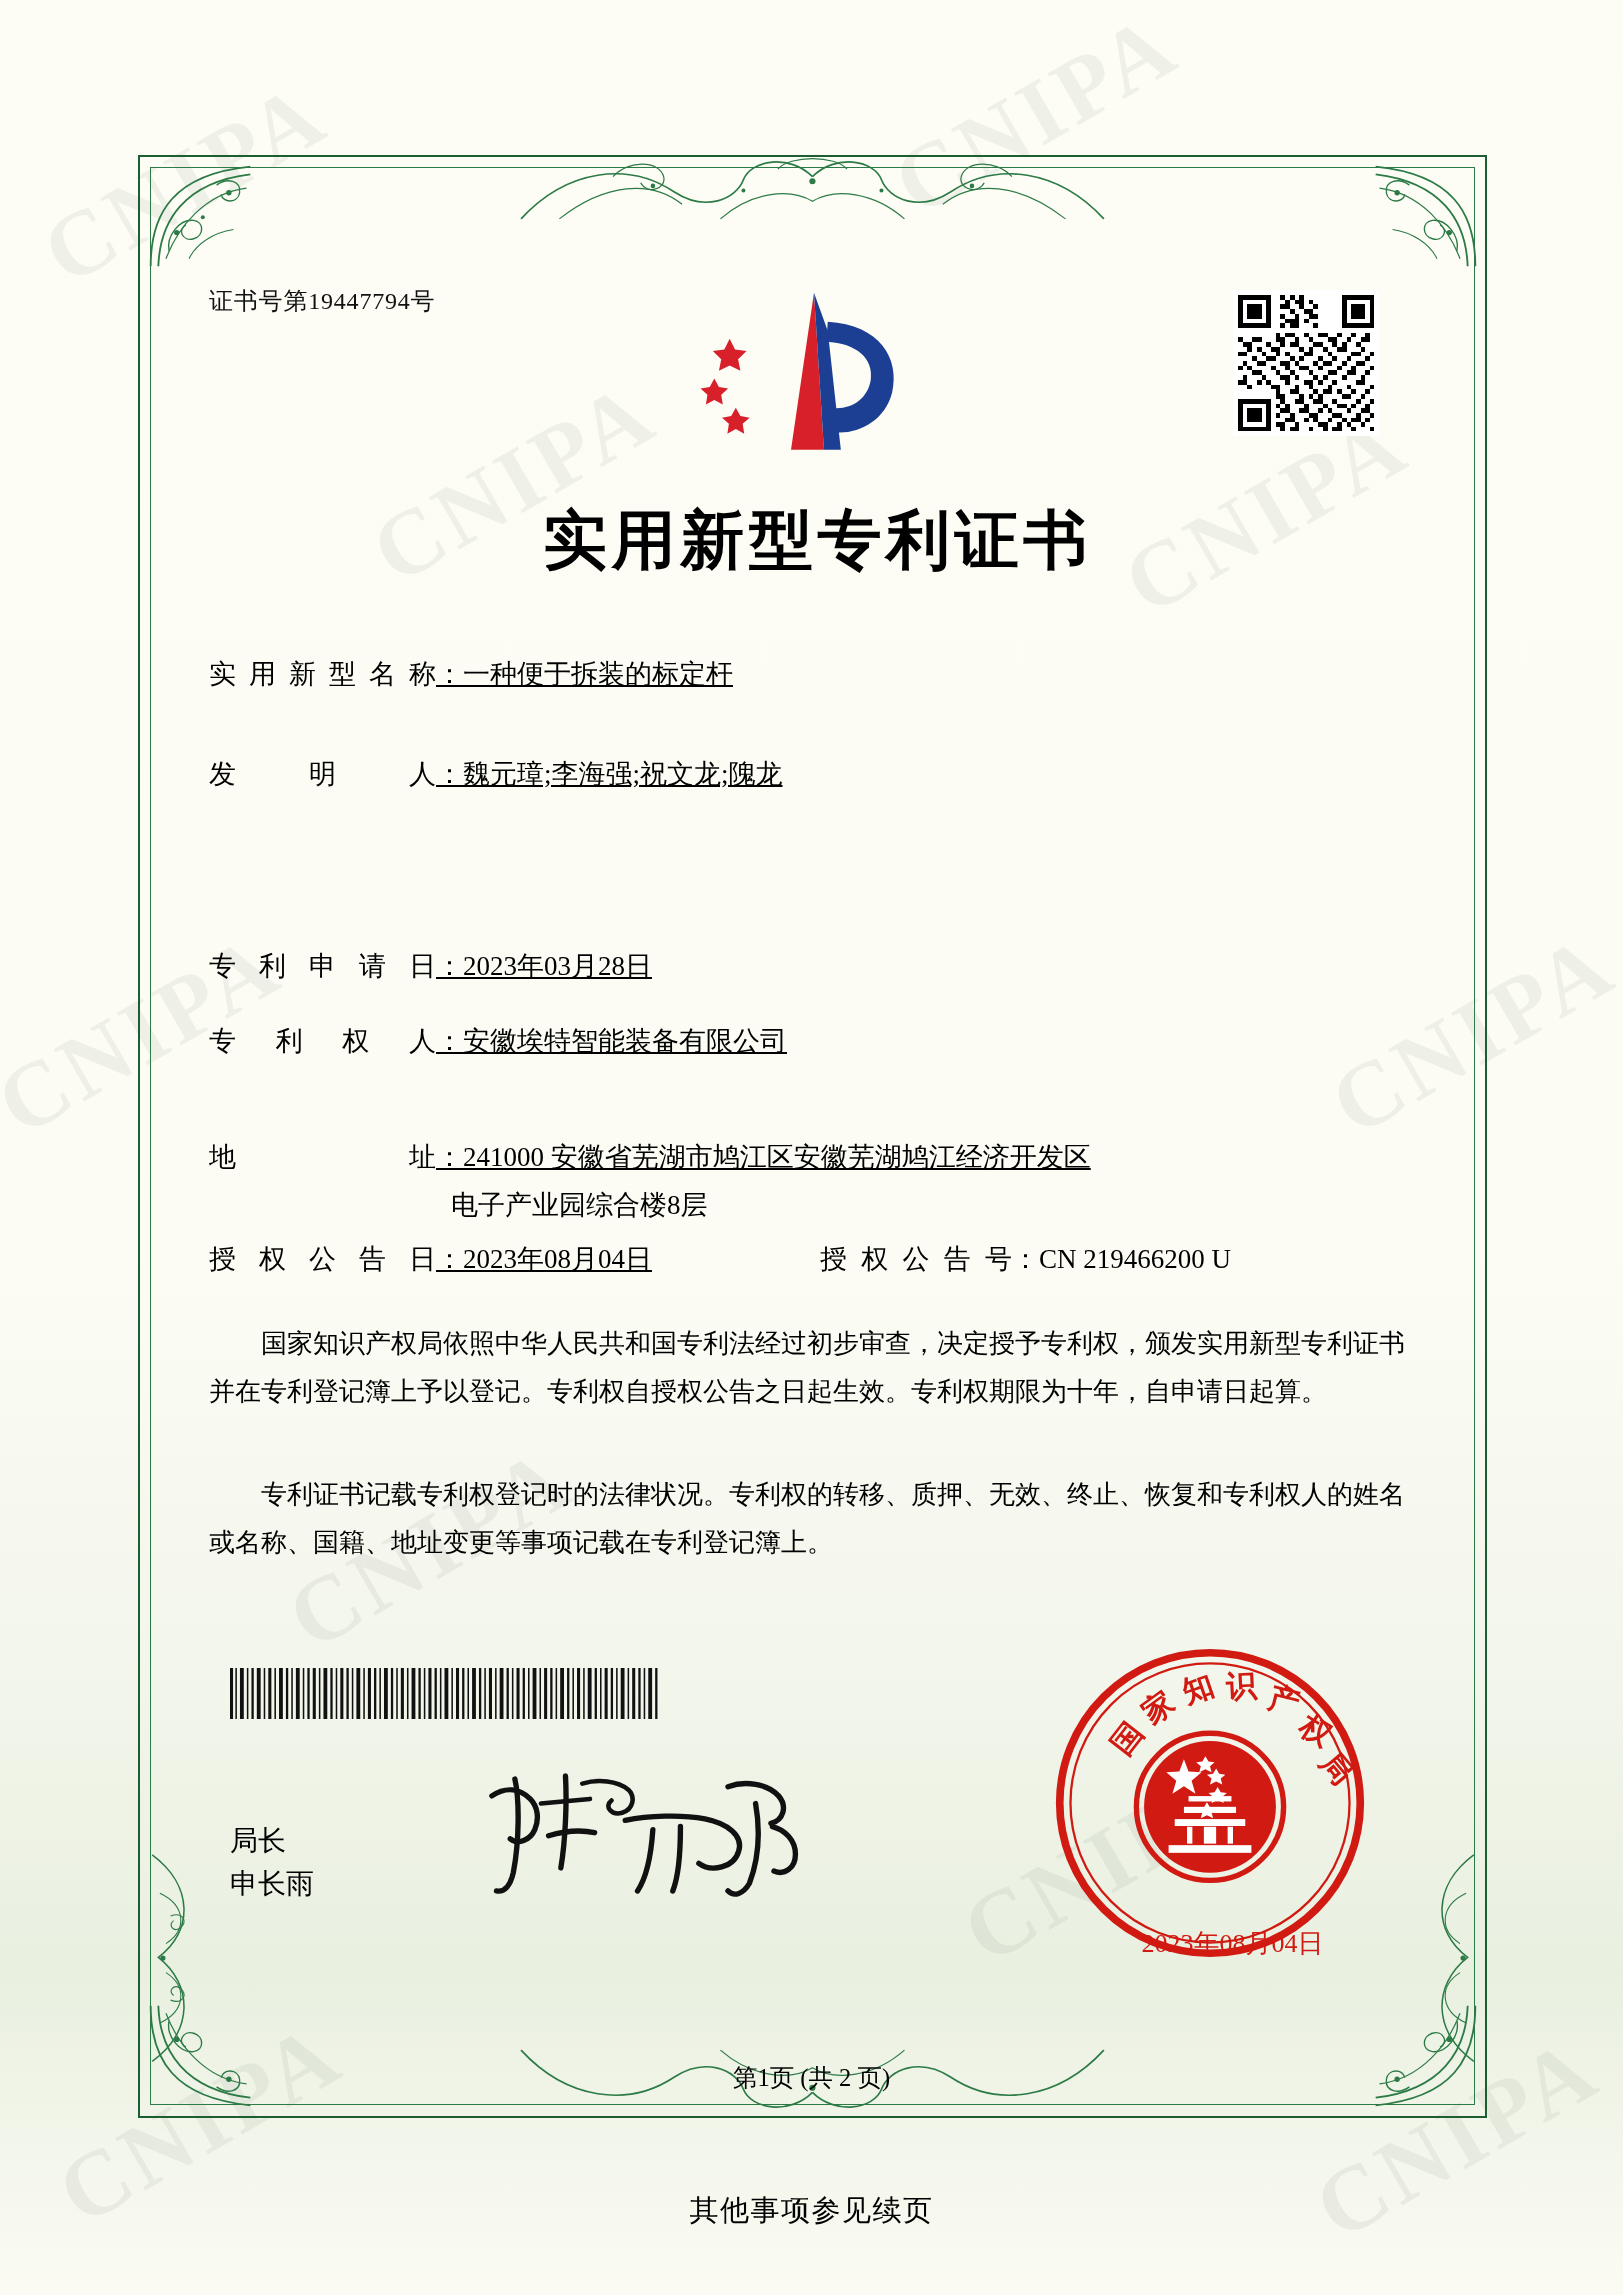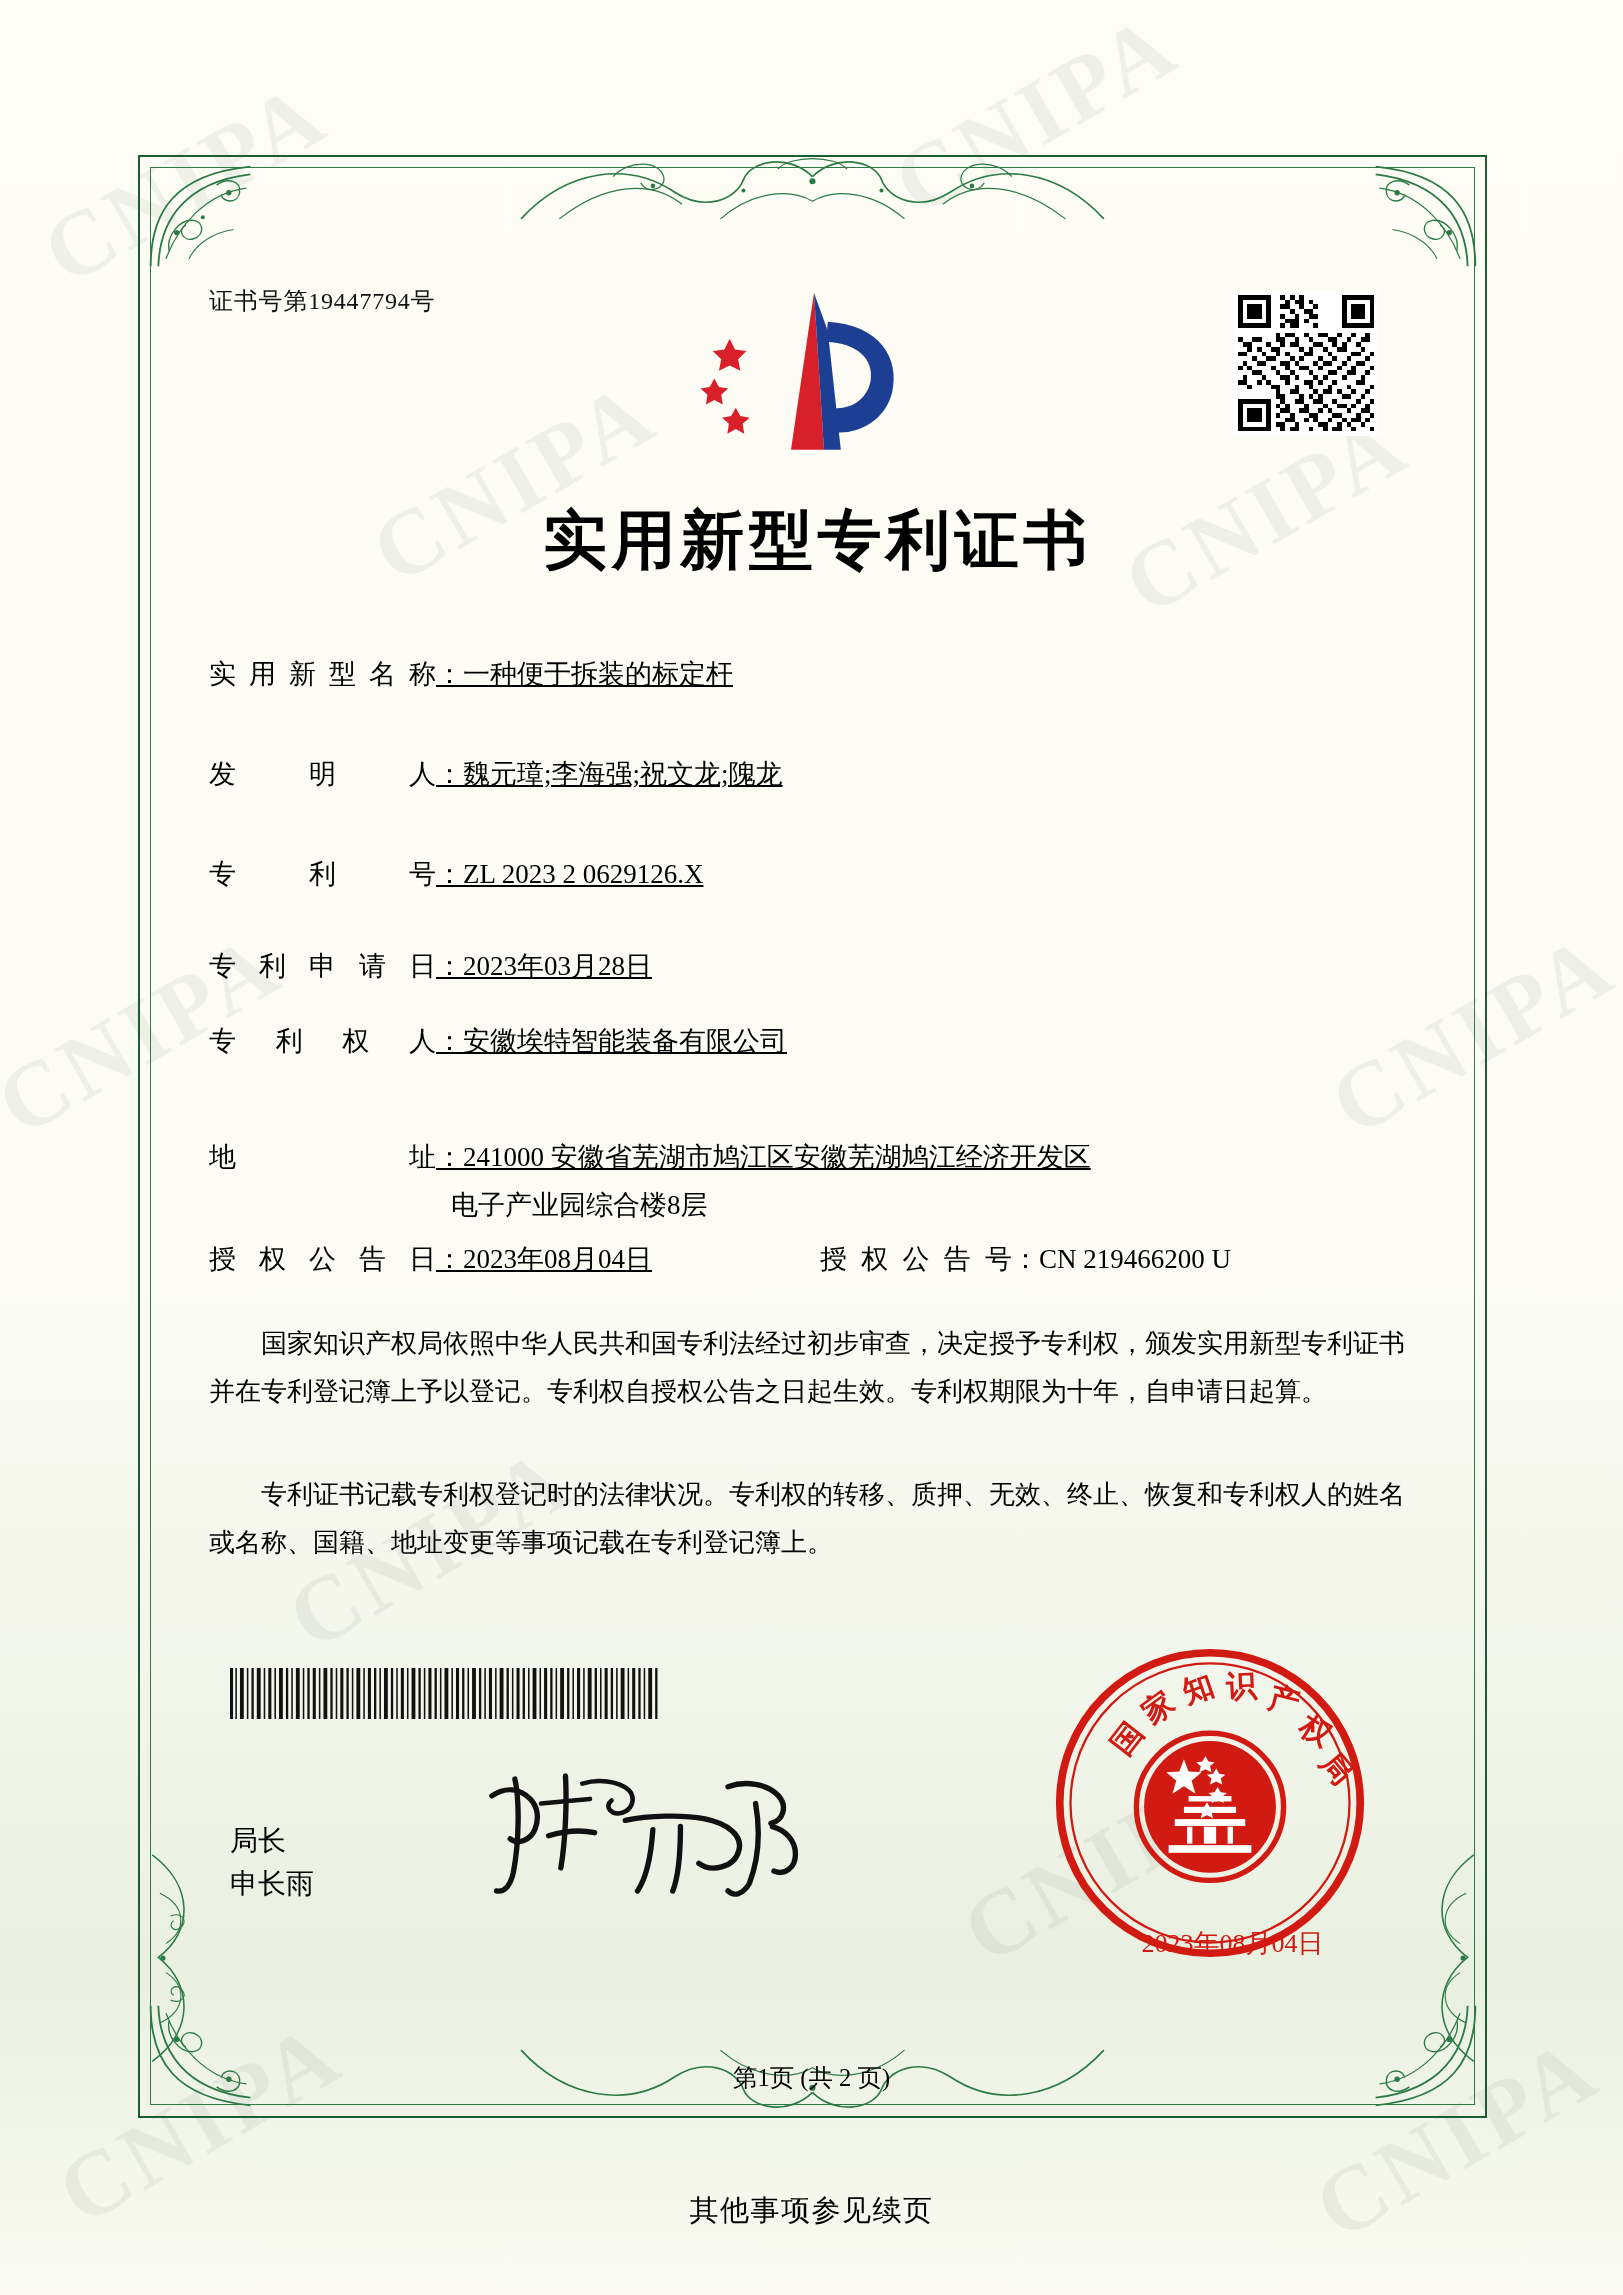--- a/index.html
+++ b/index.html
@@ -638,23 +638,20 @@
   <div class="title">实用新型专利证书</div>
 
   <div class="field f1">
     <span class="lbl">实用新型名称</span><span>：</span><span class="val">一种便于拆装的标定杆</span>
   </div>
 
   <div class="field f2">
     <span class="lbl">发明人</span><span>：</span><span class="val">魏元璋;李海强;祝文龙;隗龙</span>
   </div>
 
-  <div class="field f3">
-    <span class="lbl">专利号</span><span>：</span><span class="val">ZL 2023 2 0629126.X</span>
-  </div>
 
   <div class="field f4">
     <span class="lbl">专利申请日</span><span>：</span><span class="val">2023年03月28日</span>
   </div>
 
   <div class="field f5">
     <span class="lbl">专利权人</span><span>：</span><span class="val">安徽埃特智能装备有限公司</span>
   </div>
 
   <div class="field f6">

